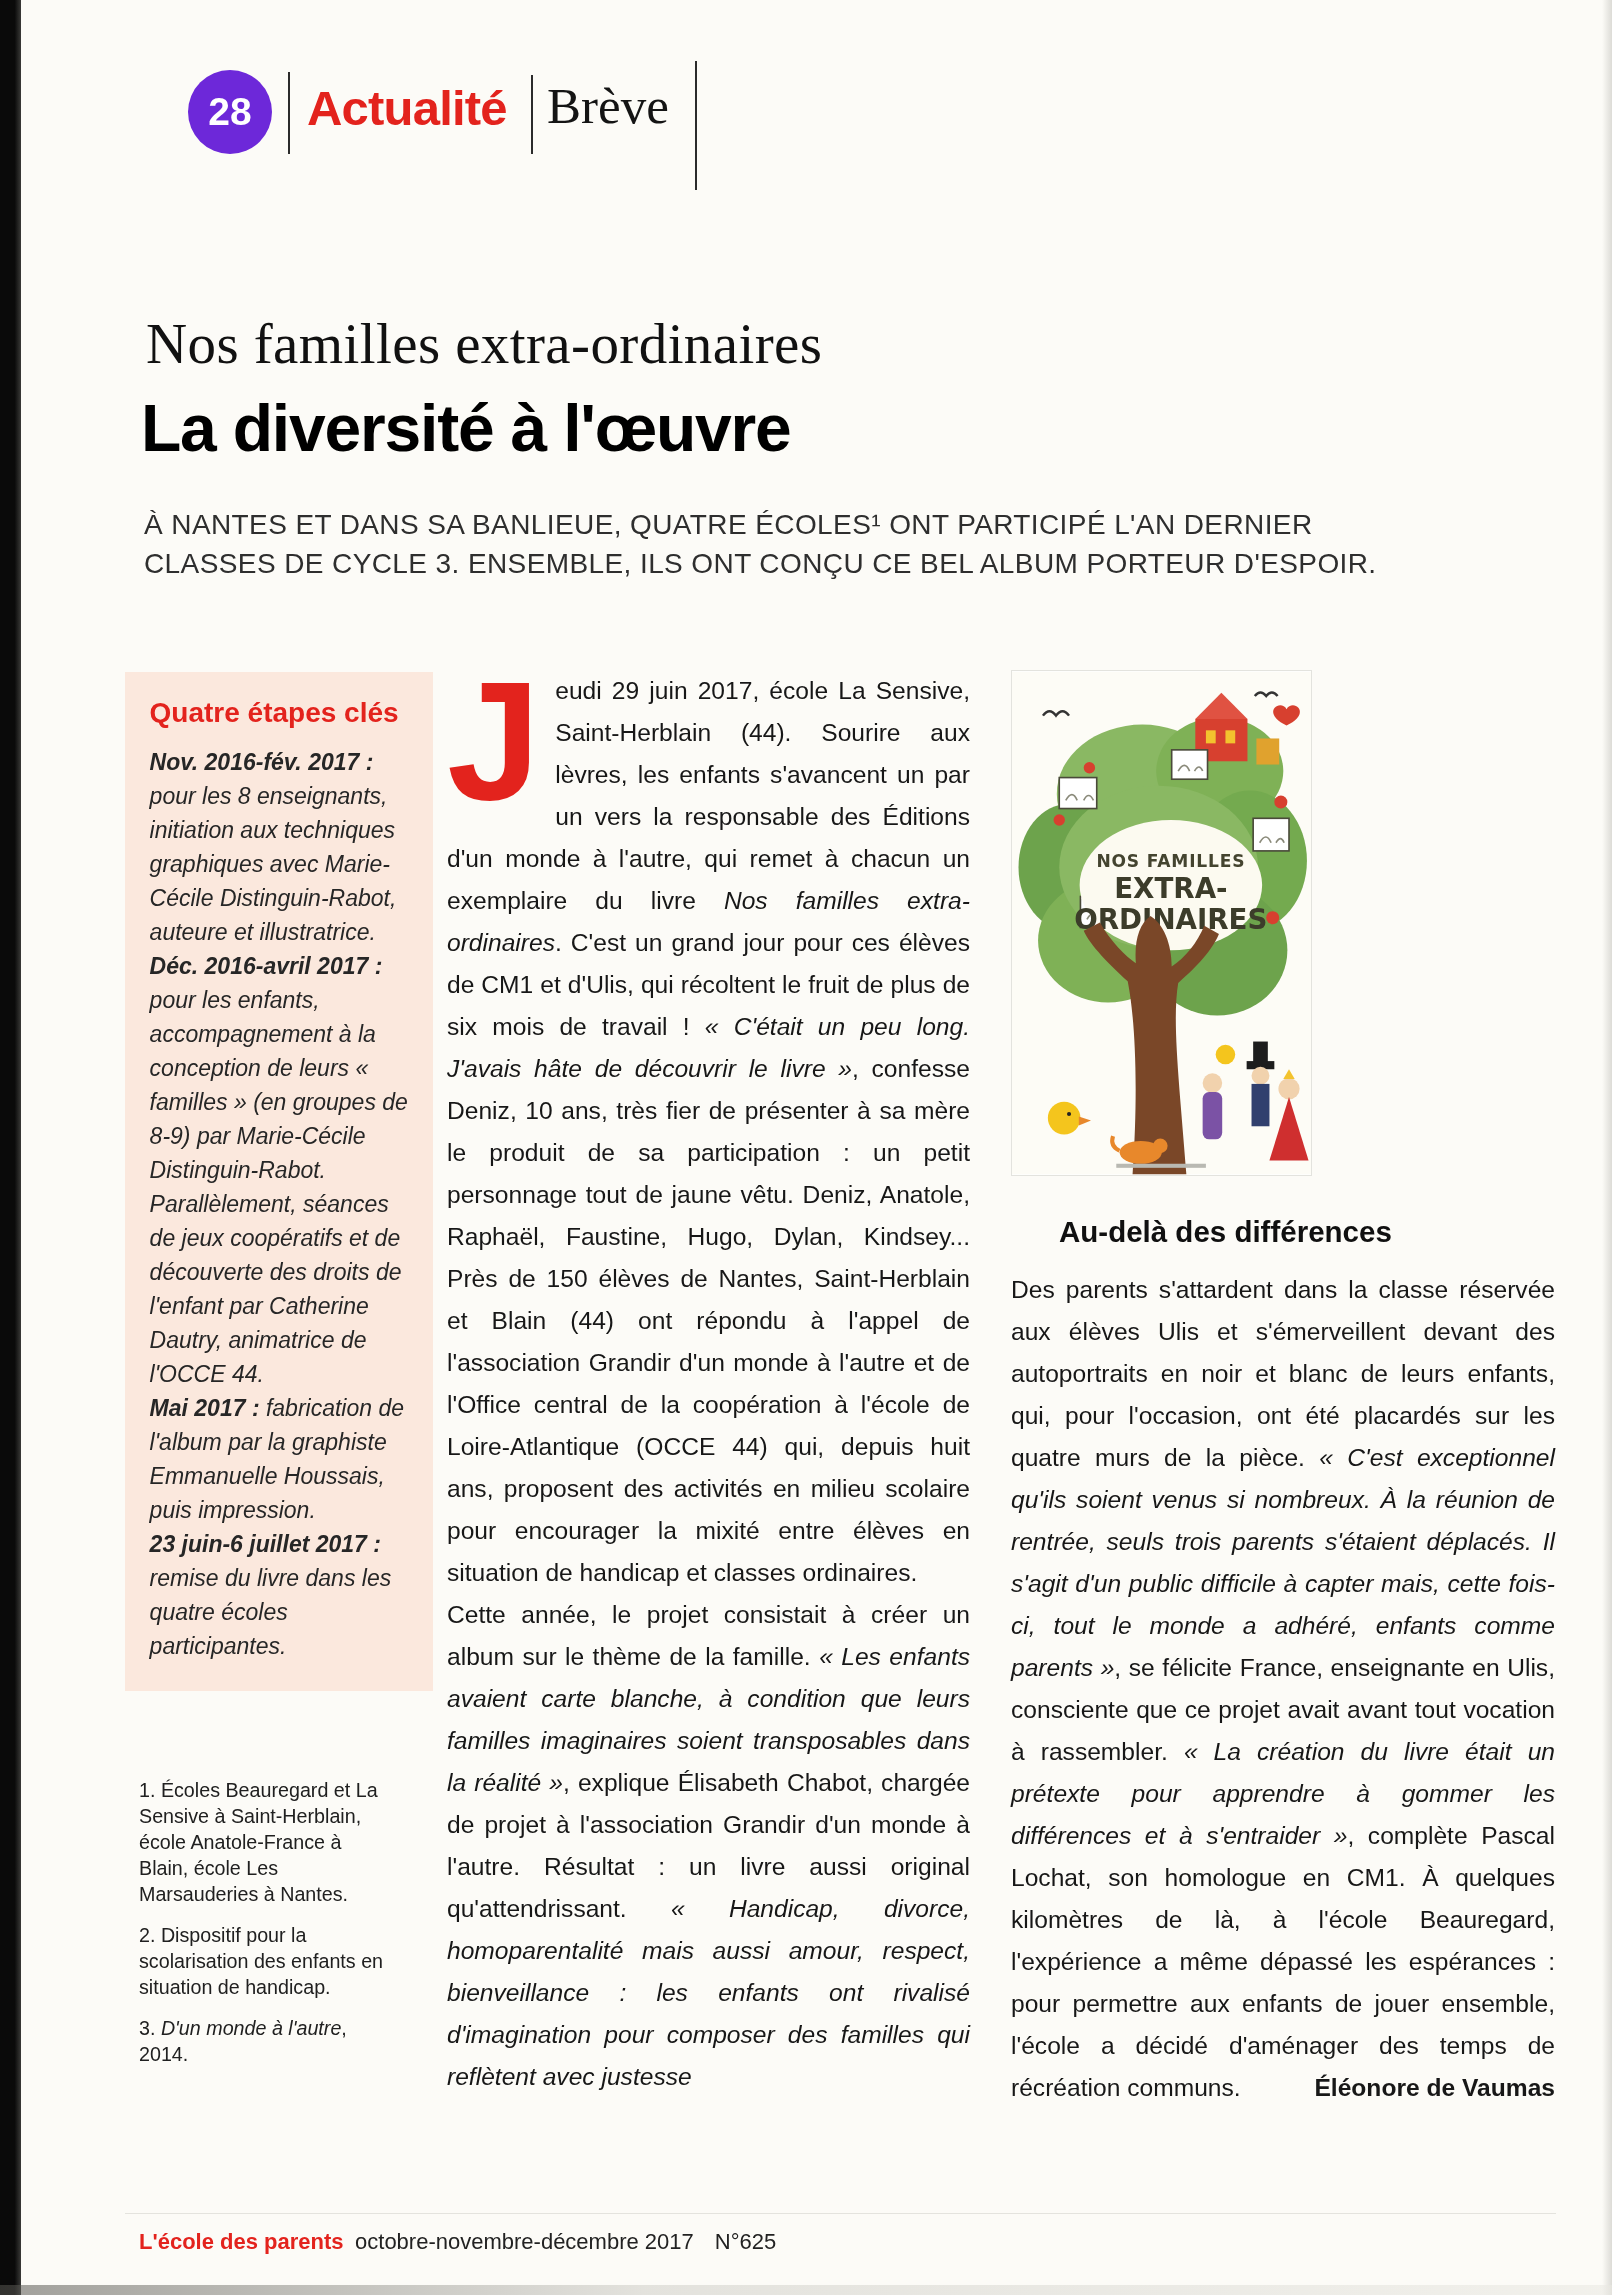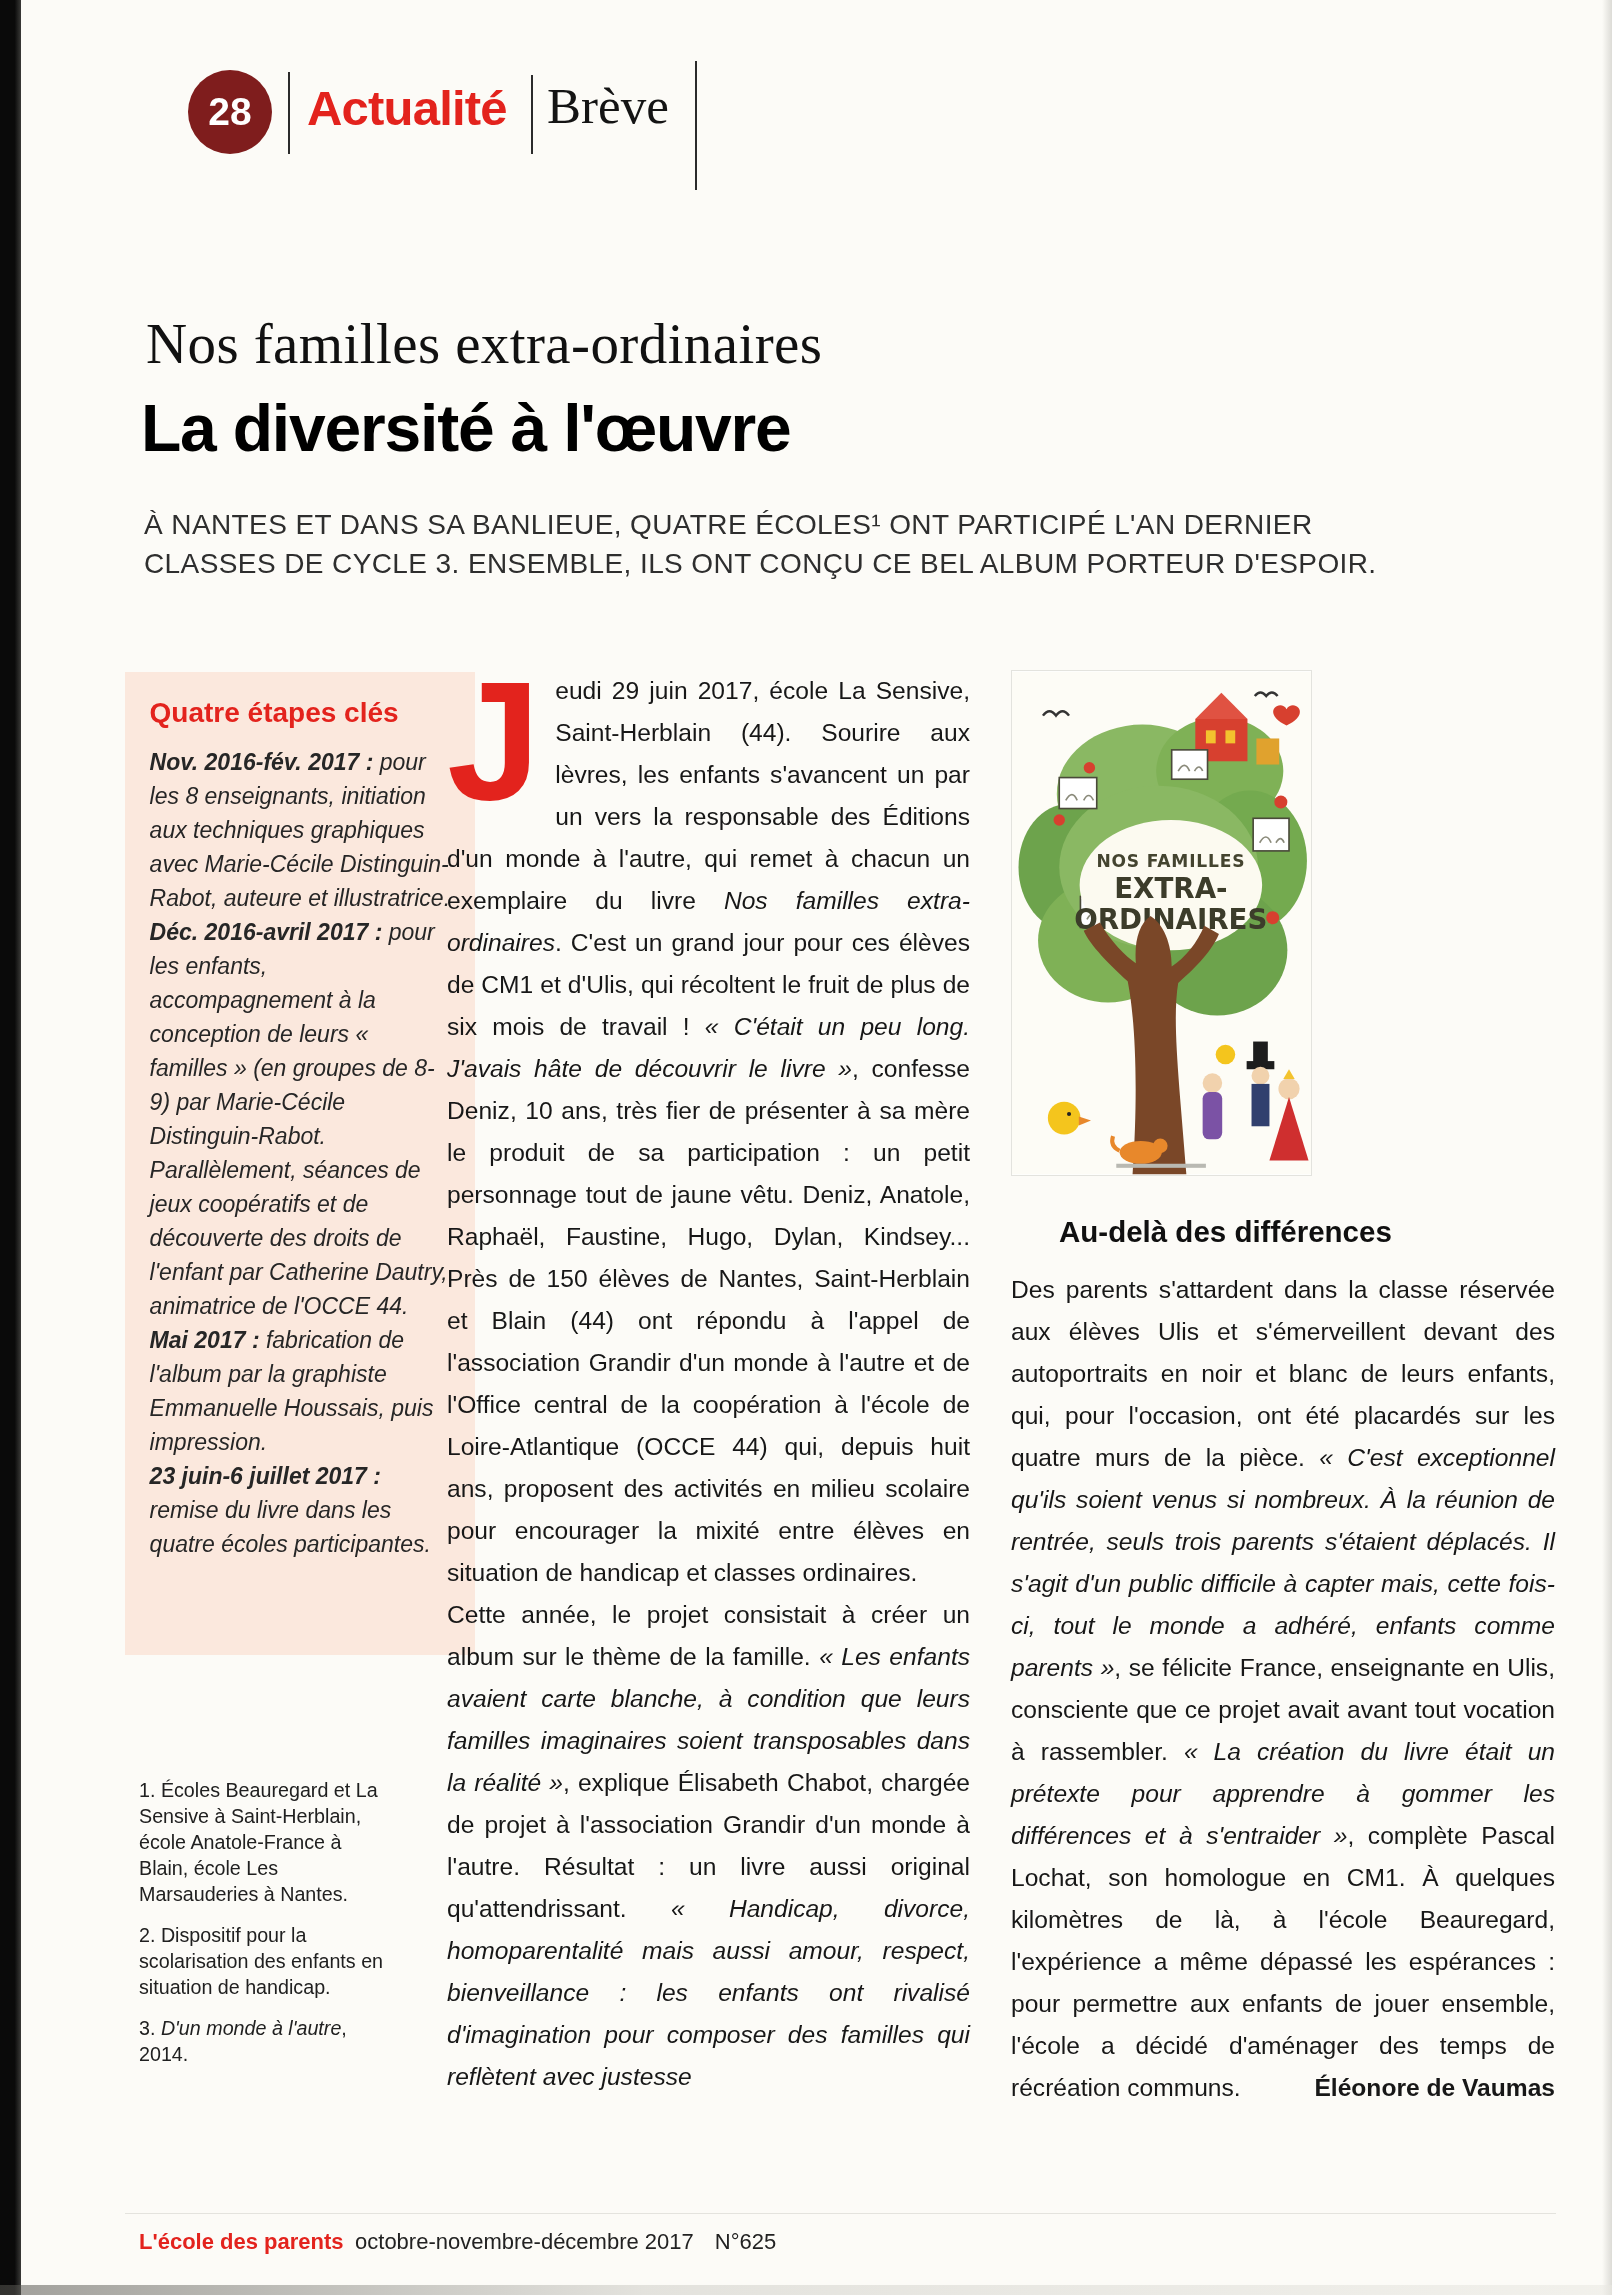--- a/index.html
+++ b/index.html
@@ -10,42 +10,42 @@
   
   .scan-left { position:absolute; left:0; top:0; width:21px; height:100%;
                background:linear-gradient(90deg,#0a0a0a 70%, #3a3a38); }
   .scan-right { position:absolute; right:0; top:0; width:11.5px; height:100%;
                background:linear-gradient(270deg,#d9d8d3,transparent); }
   .scan-bottom { position:absolute; left:0; bottom:0; width:100%; height:9.8px;
                background:linear-gradient(90deg,#55544f,#cfcec8 40%,#e9e8e2); opacity:.55; }
 
   
   .badge { position:absolute; left:188px; top:70px; width:84px; height:84px; border-radius:50%;
-           background:#7f1d1d; display:flex; align-items:center; justify-content:center; }
+           background:#6d28d9; display:flex; align-items:center; justify-content:center; }
   .badge span { color:#fff; font-size:39px; font-weight:700; }
   .vline { position:absolute; width:1.6px; background:#2b2b2b; }
   .v1 { left:288px; top:72px;  height:82px; }
   .v2 { left:531px; top:75px;  height:79px; }
   .v3 { left:695px; top:61px;  height:129px; }
   .section-label { position:absolute; left:307px; top:80px; font-size:49px; font-weight:700;
                    color:#e3231d; letter-spacing:-0.8px; }
   .rubric-label  { position:absolute; left:547px; top:77px; font-size:51px;
                    font-family:"Liberation Serif", serif; color:#141414; }
 
   
   .kicker { position:absolute; left:146px; top:311px; font-family:"Liberation Serif", serif;
             font-weight:400; font-size:57px; color:#111; letter-spacing:0.4px; }
   .title  { position:absolute; left:141px; top:390px; font-size:66px; font-weight:700;
             color:#000; letter-spacing:-1.2px; }
   .standfirst { position:absolute; left:144px; top:505px; width:1426px; font-size:28px;
                 line-height:39px; color:#2e2e2e; letter-spacing:0.4px; }
   .standfirst div { white-space:nowrap; }
 
   
-  .sidebar { position:absolute; left:125px; top:672px; width:350px; min-height:983px;
+  .sidebar { position:absolute; left:125px; top:672px; width:308px; min-height:983px;
              background:#fbe8dd; padding:24.6px 24.6px 28px; }
   .sidebar h3 { color:#e3231d; font-size:28px; font-weight:700; margin-bottom:16.4px; }
   .sidebar p  { font-size:23px; line-height:34px; color:#262626; text-align:left; }
 
   
   .footnotes { position:absolute; left:139px; top:1777px; width:246px; font-size:19.7px;
                line-height:26px; color:#202020; }
   .footnotes p { margin-bottom:14.8px; }
 
   

